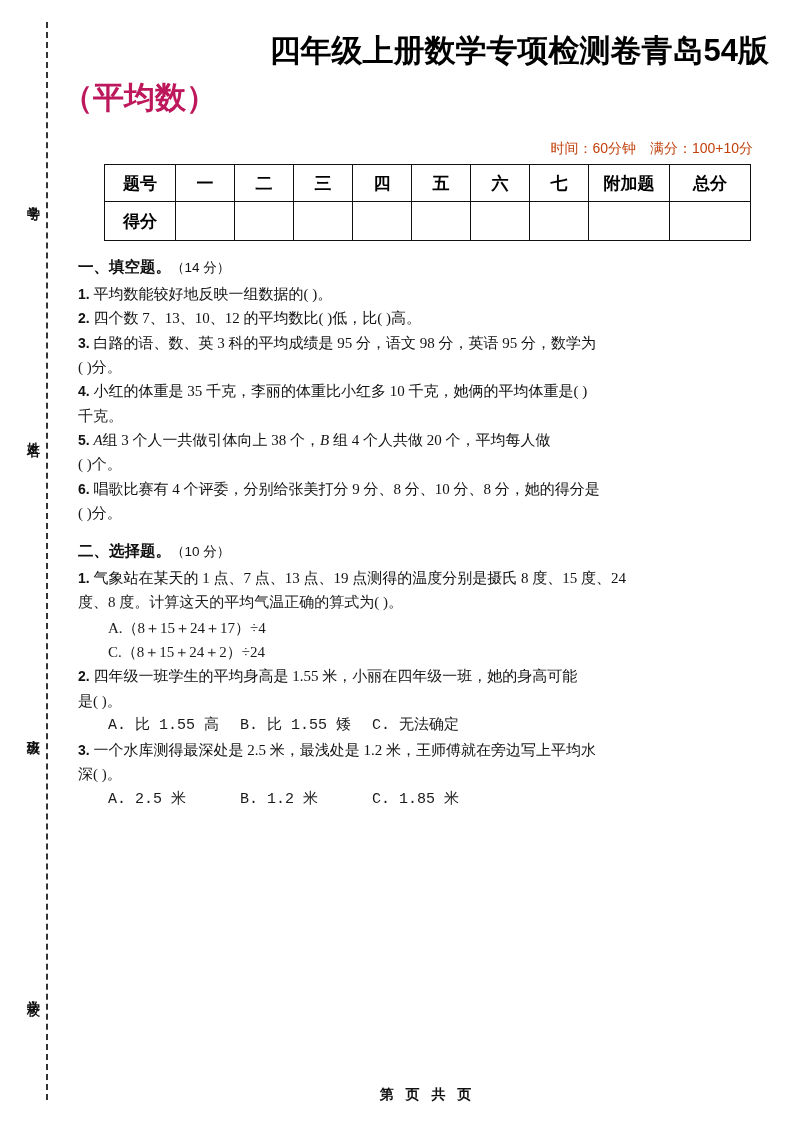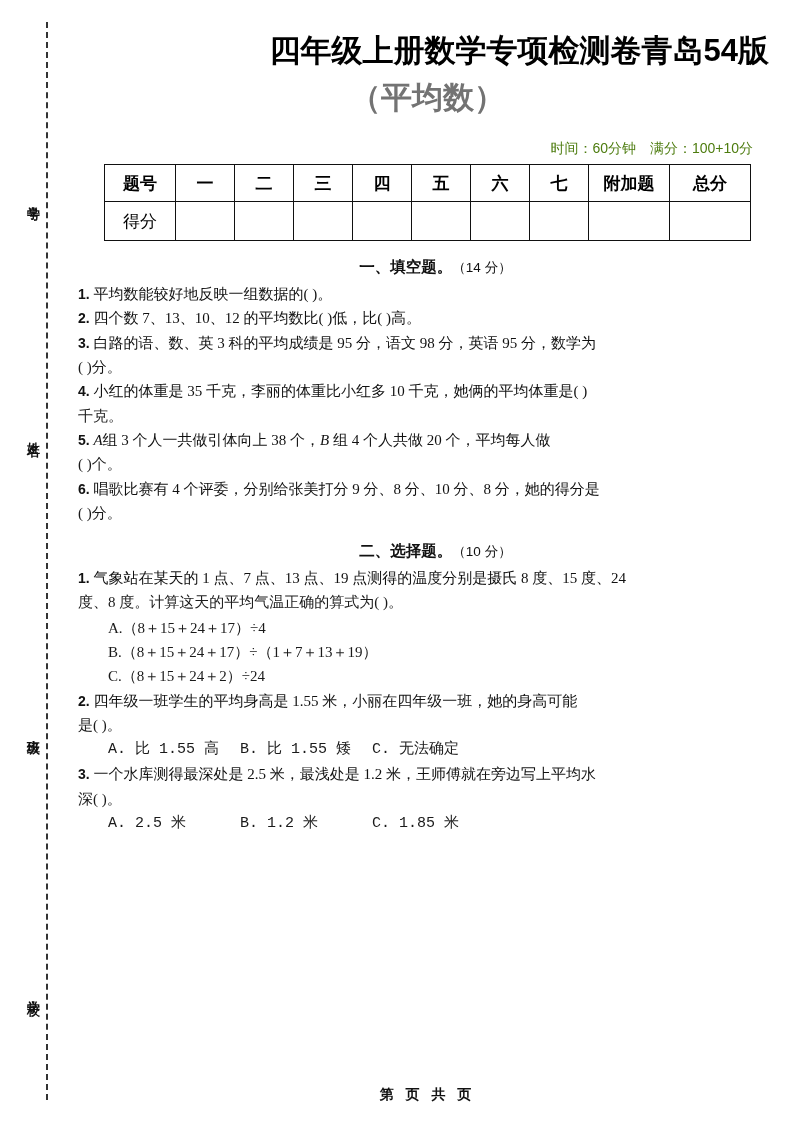--- a/index.html
+++ b/index.html
@@ -62,35 +62,34 @@
     text-align: right;
     font-family: "Liberation Sans", sans-serif;
     font-weight: bold;
     font-size: 31px;
     line-height: 1.35;
     letter-spacing: 0px;
     margin: 30px 24px 0 10px;
     color: #000;
   }
   .subtitle {
-    text-align: center;
     font-family: "Liberation Sans", sans-serif;
     font-weight: bold;
     font-size: 31px;
     line-height: 1.3;
     margin-top: 6px;
-    color: #737373;
+    color: #be185d;
   }
 
   .meta {
     text-align: right;
     font-size: 14px;
     margin: 22px 40px 6px 0;
     font-family: "Liberation Sans", sans-serif;
-    color: #4d7c0f;
+    color: #c2410c;
   }
   .meta span { margin-left: 10px; }
 
   
   .score-table-wrap {
     margin: 4px 42px 0 42px;
   }
   table.score {
     border-collapse: collapse;
     width: 100%;
@@ -101,30 +100,29 @@
     height: 34px;
     text-align: center;
     vertical-align: middle;
     font-family: "Liberation Sans", sans-serif;
     font-size: 17px;
     font-weight: bold;
     color: #000;
   }
   table.score td.hdr { width: 68px; }
   table.score td.wide { width: 78px; }
-  table.score tr.vals td { height: 36px; font-weight: normal; }
+  table.score tr.vals td { height: 36px; font-weight: bold; }
 
   
   .section-head {
     font-family: "Liberation Sans", sans-serif;
     font-weight: bold;
     font-size: 15.5px;
     margin: 16px 0 4px 16px;
     color: #111;
-    text-align: center;
   }
   .section-head .pts {
     font-weight: normal;
     font-size: 13.5px;
   }
 
   .q {
     margin: 0 40px 0 16px;
     font-size: 15px;
     line-height: 1.62;
@@ -266,21 +264,20 @@
     <span>二、选择题。</span><span class="pts">（10 分）</span>
   </div>
 
   <div class="q">
     <span class="num">1.</span>
     <span>气象站在某天的 1 点、7 点、13 点、19 点测得的温度分别是摄氏 8 度、15 度、24</span>
   </div>
   <div class="blankline">度、8 度。计算这天的平均气温正确的算式为(            )。</div>
   <div class="choices">
     <div class="choice-single">A.（8＋15＋24＋17）÷4</div>
-    <div class="choice-single">B.（8＋15＋24＋17）÷（1＋7＋13＋19）</div>
     <div class="choice-single">C.（8＋15＋24＋2）÷24</div>
   </div>
 
   <div class="q">
     <span class="num">2.</span>
     <span>四年级一班学生的平均身高是 1.55 米，小丽在四年级一班，她的身高可能</span>
   </div>
   <div class="blankline">是(        )。</div>
   <div class="choices">
     <div class="choice-row">

